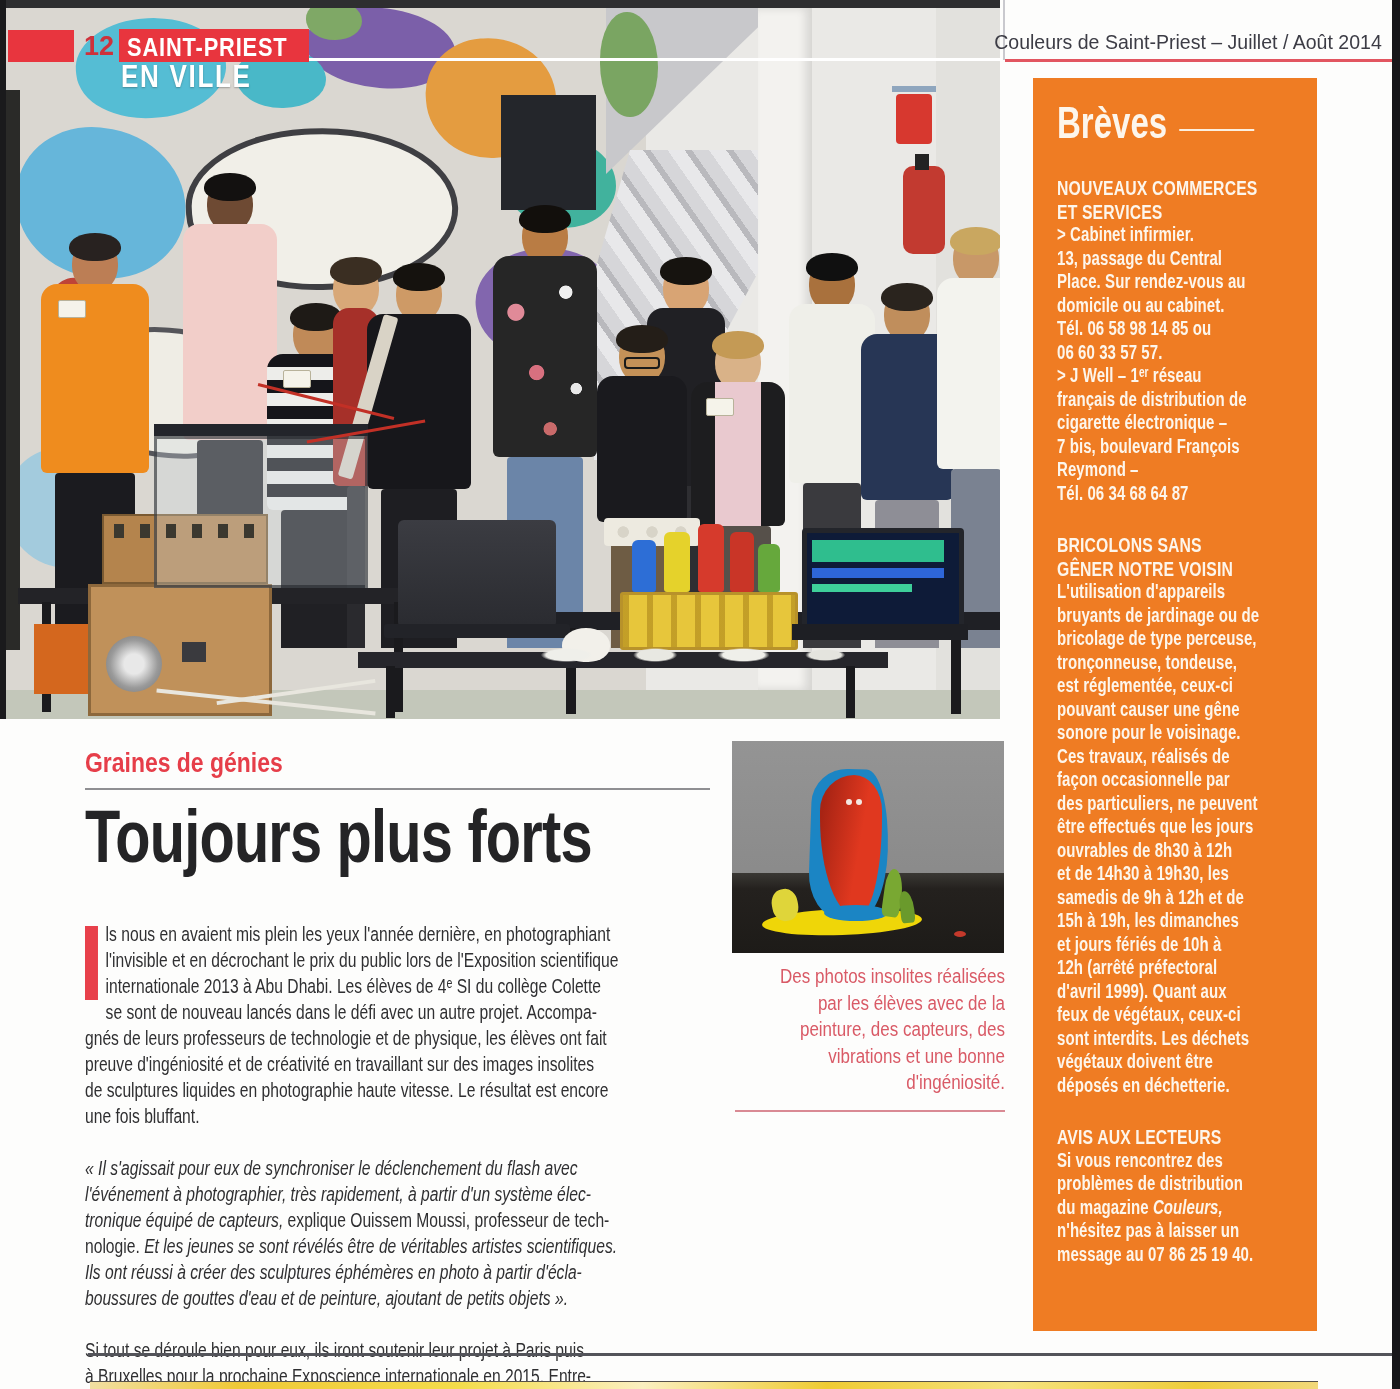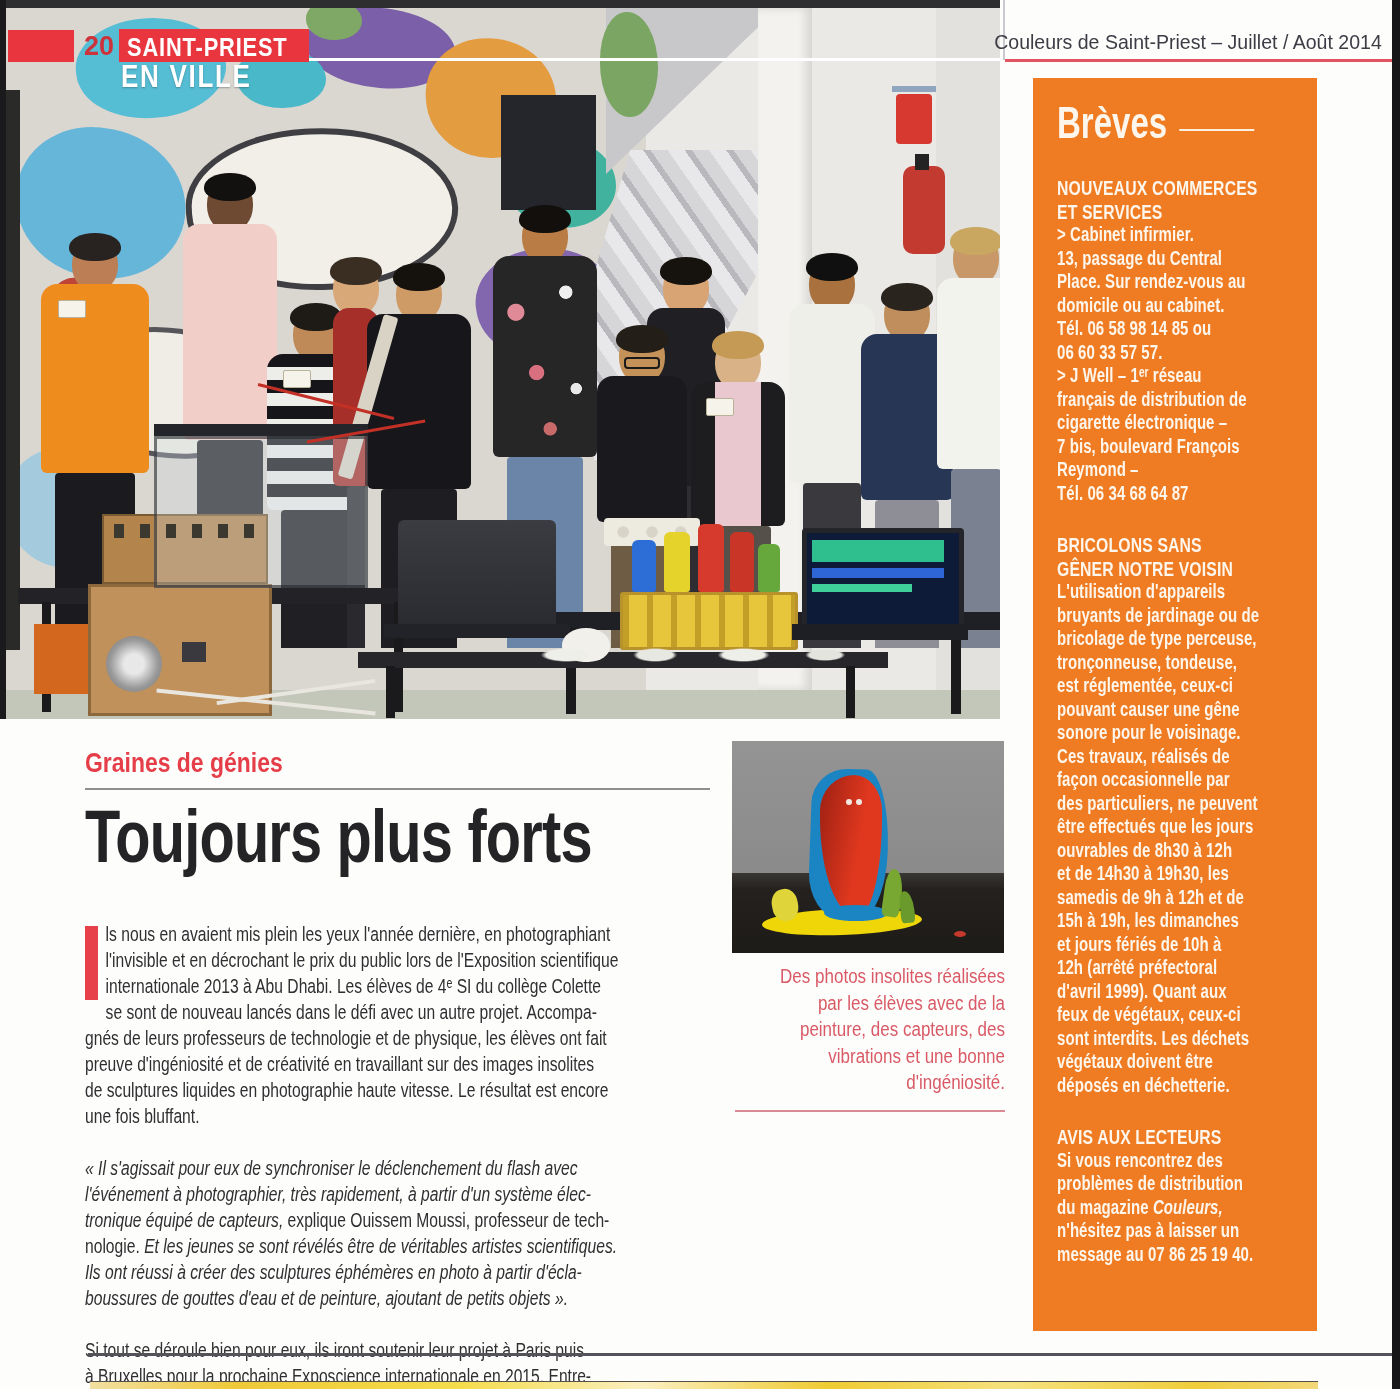--- a/index.html
+++ b/index.html
@@ -226,21 +226,21 @@
     <div class="ph" style="left:806px;top:540px;width:132px;height:22px;background:#2FBE8E;z-index:7;"></div>
     <div class="ph" style="left:806px;top:568px;width:132px;height:10px;background:#2E66D8;z-index:7;"></div>
     <div class="ph" style="left:806px;top:584px;width:100px;height:8px;background:#3ECF9A;z-index:7;"></div>
     <div class="ph" style="left:786px;top:624px;width:176px;height:16px;background:#1E1F24;z-index:7;"></div>
     <div class="ph" style="left:520px;top:646px;width:340px;height:18px;background-image:radial-gradient(ellipse 26px 7px at 12% 50%,#EFEFEA 80%,transparent),radial-gradient(ellipse 22px 7px at 38% 50%,#E8E8E2 80%,transparent),radial-gradient(ellipse 26px 7px at 64% 50%,#EFEFEA 80%,transparent),radial-gradient(ellipse 20px 6px at 88% 50%,#E4E4DE 80%,transparent);z-index:8;"></div>
     <div class="ph" style="left:150px;top:700px;width:220px;height:4px;background:#E8E6DE;transform:rotate(6deg);z-index:8;"></div>
     <div class="ph" style="left:210px;top:690px;width:160px;height:4px;background:#E8E6DE;transform:rotate(-8deg);z-index:8;"></div>
   </div>
 
   <div id="red-bar" class="abs"></div>
-  <div id="page-num" class="abs">20</div>
+  <div id="page-num" class="abs">12</div>
   <div id="section-box" class="abs">
     <span>SAINT-PRIEST</span>
   </div>
   <div id="section-sub" class="abs">EN VILLE</div>
   <div id="white-rule" class="abs"></div>
   <div id="issue-divider" class="abs"></div>
   <div id="issue-line" class="abs">Couleurs de Saint-Priest – Juillet / Août 2014</div>
   <div id="issue-underline" class="abs"></div>
 
   <div id="article" class="abs">

